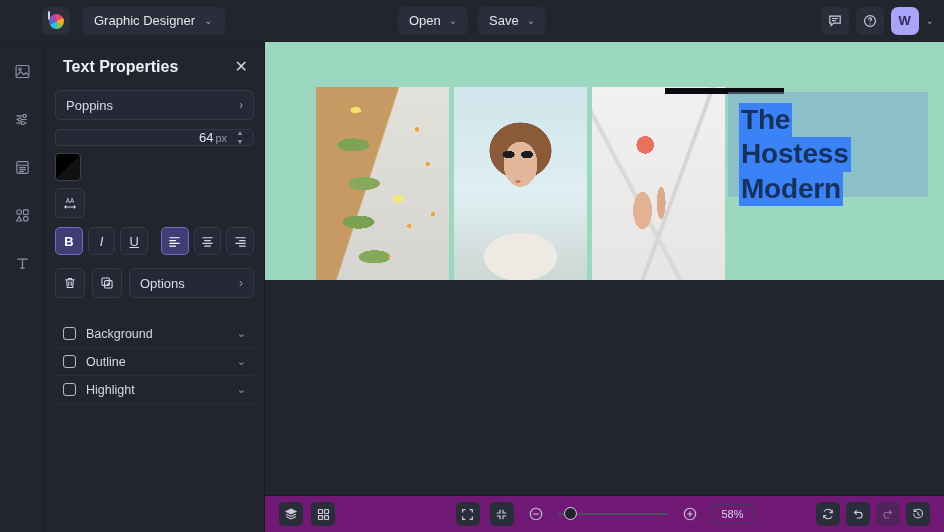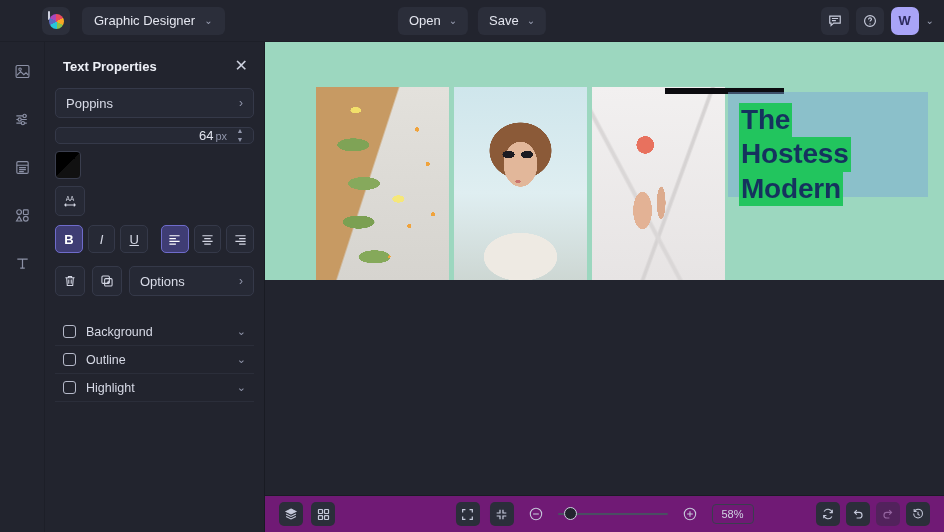--- a/index.html
+++ b/index.html
@@ -77,21 +77,21 @@
 
   
   .panel {
     width: 220px; flex: 0 0 220px; background: #22242e; padding: 0 10px;
     border-right: 1px solid #191b23;
   }
   .panel-head {
     display: flex; align-items: center; justify-content: space-between;
     padding: 16px 6px 14px 8px;
   }
-  .panel-title { color: #eef0f7; font-size: 13px; font-weight: 700; }
+  .panel-title { color: #eef0f7; font-size: 16px; font-weight: 700; }
   .close-x { color: #cdd1de; font-size: 16px; cursor: pointer; line-height: 1; }
 
   .field {
     height: 30px; border: 1px solid #353949; border-radius: 5px; background: #262935;
     display: flex; align-items: center; padding: 0 10px;
     color: #d9dce8; font-size: 13px; cursor: pointer;
   }
   .field .chev-r { margin-left: auto; color: #9095aa; font-size: 12px; }
 
   .row { display: flex; gap: 7px; margin-top: 9px; flex-direction: column; }
@@ -201,21 +201,21 @@
   .sel-box {
     position: absolute; left: 463px; top: 50px; width: 200px; height: 105px;
     background: rgba(120,165,215,0.45);
   }
   .heading {
     position: absolute; left: 474px; top: 61px;
     font-size: 28px; line-height: 1.16; font-weight: 700; color: #15325e;
     letter-spacing: -0.2px;
   }
   .heading span {
-    background: #22c55e; display: inline-block; padding: 1px 2px;
+    background: #3b82f6; display: inline-block; padding: 1px 2px;
   }
 
   
   .bottombar {
     height: 37px; flex: 0 0 37px; background: #701a75;
     border-top: 1px solid #1a1c24;
     display: flex; align-items: center; padding: 0 14px; gap: 8px; position: relative;
   }
   .bb-btn {
     width: 24px; height: 24px; border-radius: 5px; background: #2b2e3a;

